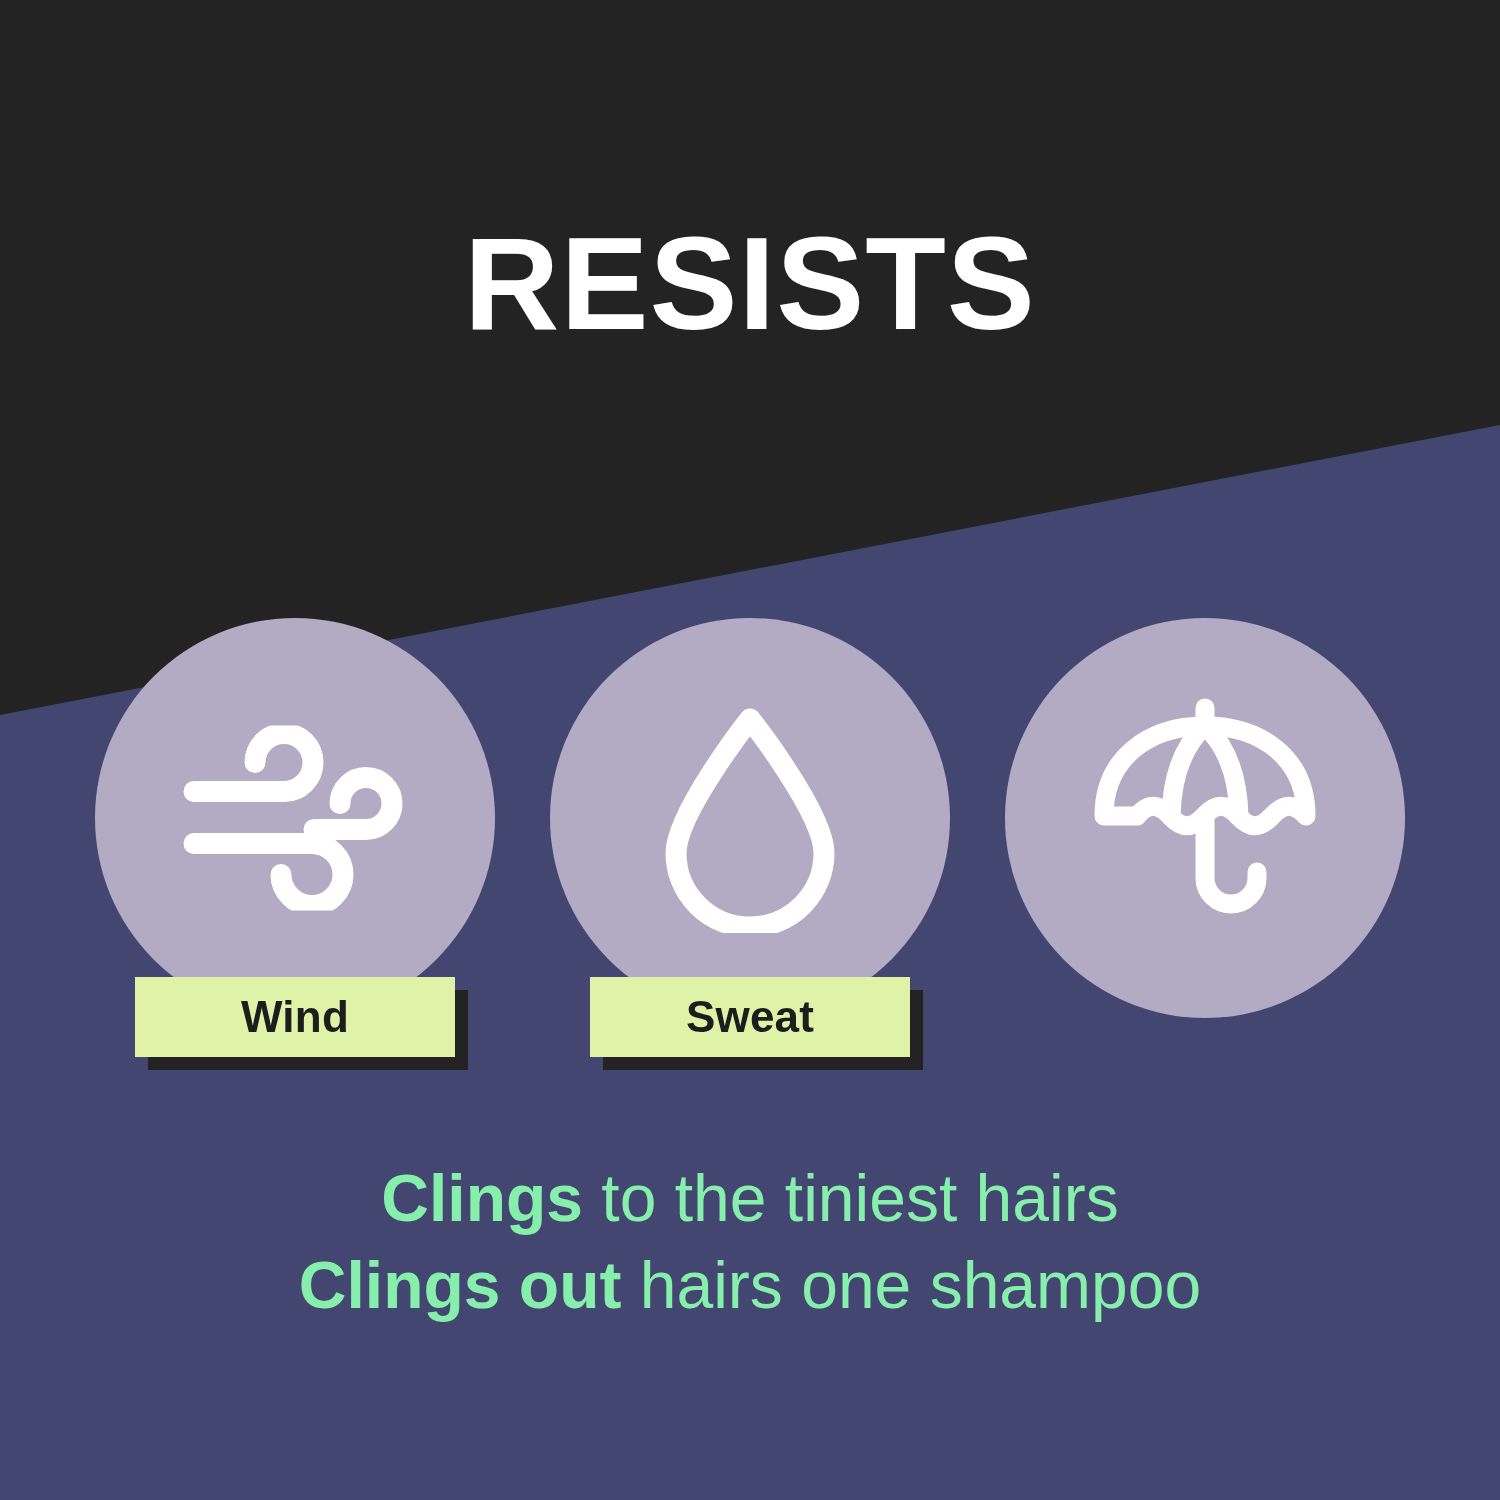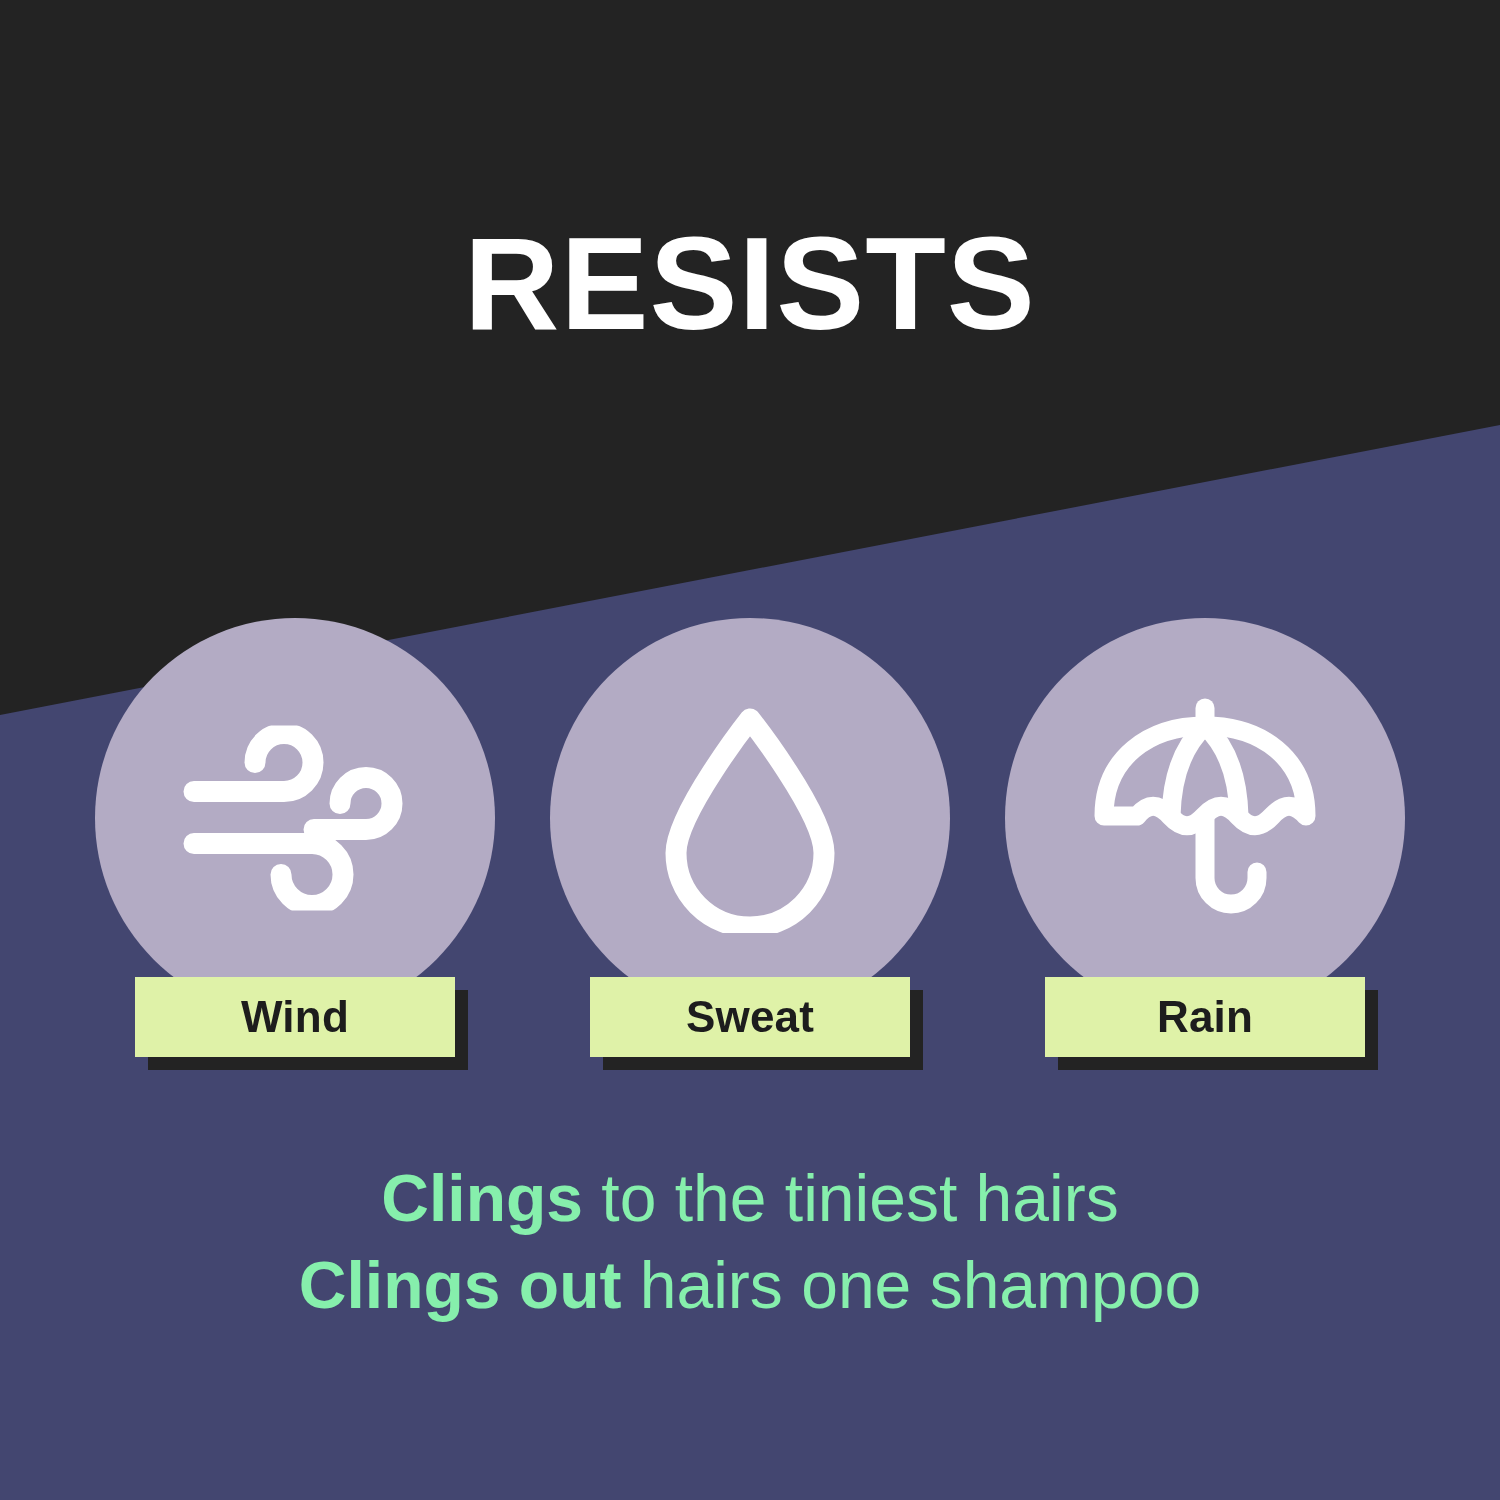--- a/index.html
+++ b/index.html
@@ -208,26 +208,20 @@
                      c-12 13 -22 13 -34 0
                      c-12 -13 -22 -13 -33 0 Z"></path>
 
             <path d="M115 28 C93 48 82 80 81 118"></path>
             <path d="M115 28 C137 48 148 80 149 118"></path>
 
             <path d="M115 118 V180 a26 26 0 0 0 52 0 v-6"></path>
           </g>
         </svg>
       </div>
-      <div class="chip-wrap">
-        <div class="chip-shadow"></div>
-        <div class="chip">
-          <span class="chip-label">Rain</span>
-        </div>
-      </div>
     </div>
 
   </div>
 
   <div class="taglines">
     <div class="tagline">
       <span class="strong">Clings</span><span> to the tiniest hairs</span>
     </div>
     <div class="tagline">
       <span class="strong">Clings out</span><span> hairs one shampoo</span>

